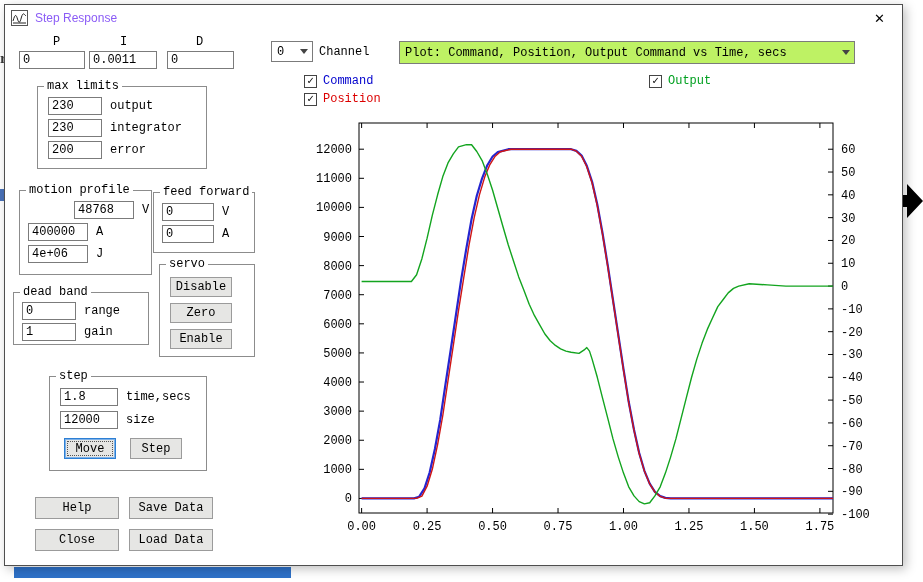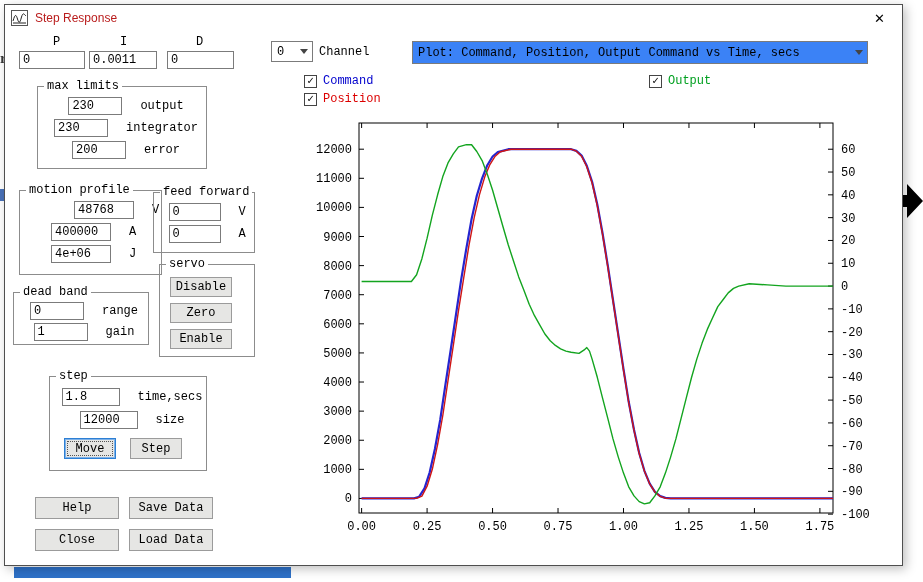--- a/index.html
+++ b/index.html
@@ -11,42 +11,42 @@
   .bg-text { position: absolute; left: 0px; top: 50px; font: bold 15px "Liberation Serif", serif; color: #3a3a3a; }
   .bg-mark { position: absolute; left: 0px; top: 189px; width: 5px; height: 12px; background: #4a72b8; }
   .bg-strip { position: absolute; left: 14px; top: 567px; width: 277px; height: 11px; background: #2e71c8; }
   .bg-arrow { position: absolute; left: 897px; top: 184px; width: 26px; height: 34px; }
 
   
   .dialog { position: absolute; left: 4px; top: 4px; width: 899px; height: 562px; background: #ffffff;
             border: 1px solid #4f4f4f; box-shadow: 3px 3px 10px rgba(0,0,0,0.25); }
   .titlebar { position: absolute; left: 0; top: 0; right: 0; height: 26px; background: #ffffff; display: flex; align-items: center; }
   .app-icon { margin-left: 6px; width: 17px; height: 16px; flex: 0 0 auto; }
-  .title { margin-left: 7px; font: 12px "Liberation Sans", sans-serif; color: #b91c1c; }
+  .title { margin-left: 7px; font: 12px "Liberation Sans", sans-serif; color: #8b5cf6; }
   .close-btn { position: absolute; right: 0; top: 0; width: 45px; height: 26px; display: flex; align-items: center;
                justify-content: center; font: 13px "Liberation Sans", sans-serif; color: #000; }
 
   .lbl { position: absolute; font-size: 12px; color: #000; white-space: nowrap; }
   .tinput { position: absolute; height: 18px; border: 1px solid #7b7b7b; font: 12px "Liberation Mono", monospace;
             padding: 0 3px; background: #fff; }
   fieldset.grp { position: absolute; border: 1px solid #8c8c8c; padding: 0 2px 0 0; background: transparent; }
   .grp legend { font-size: 12px; margin-left: 6px; padding: 0 3px; white-space: nowrap; margin-top: 13px; }
-  .grow { display: flex; align-items: center; gap: 18px; margin: 4px 0 0 10px; font-size: 12px; white-space: nowrap; justify-content: center; }
+  .grow { display: flex; align-items: center; gap: 8px; margin: 4px 0 0 10px; font-size: 12px; white-space: nowrap; }
   .grow input { height: 18px; border: 1px solid #7b7b7b; font: 12px "Liberation Mono", monospace; padding: 0 3px; background: #fff; }
 
   .btn { background: #e6e6e4; border: 1px solid #9b9b9b; font: 12px "Liberation Mono", monospace;
          display: flex; align-items: center; justify-content: center; color: #000; }
   .btn.abs { position: absolute; }
   .btn.focused { border: 1px solid #2d7fd4; box-shadow: inset 0 0 0 1px #7db1e8; outline: 1px dotted #555; outline-offset: -4px; }
 
   .combo { position: absolute; border: 1px solid #7b7b7b; background: #fff; display: flex; align-items: center; font-size: 12px; }
   .combo .val { flex: 1; padding: 0 5px; white-space: nowrap; overflow: hidden; }
   .combo .arrowzone { width: 17px; align-self: stretch; display: flex; align-items: center; justify-content: center; }
   .chev { width: 0; height: 0; border-left: 4px solid transparent; border-right: 4px solid transparent; border-top: 5px solid #444; }
-  .plotcombo { background: #3b82f6; margin-left: 13px; }
+  .plotcombo { background: #bef264; }
 
   .cb { position: absolute; display: flex; align-items: center; gap: 6px; font-size: 12px; }
   .cb .box { width: 13px; height: 13px; border: 1px solid #444; background: #fff; display: flex; align-items: center;
              justify-content: center; font-size: 11px; line-height: 1; color: #000; flex: 0 0 auto; }
 
   svg.chart { position: absolute; left: 294px; top: 104px; width: 580px; height: 440px; }
   svg.chart text.tick { font: 12px "Liberation Mono", monospace; fill: #000; }
 </style>
 </head>
 <body>

